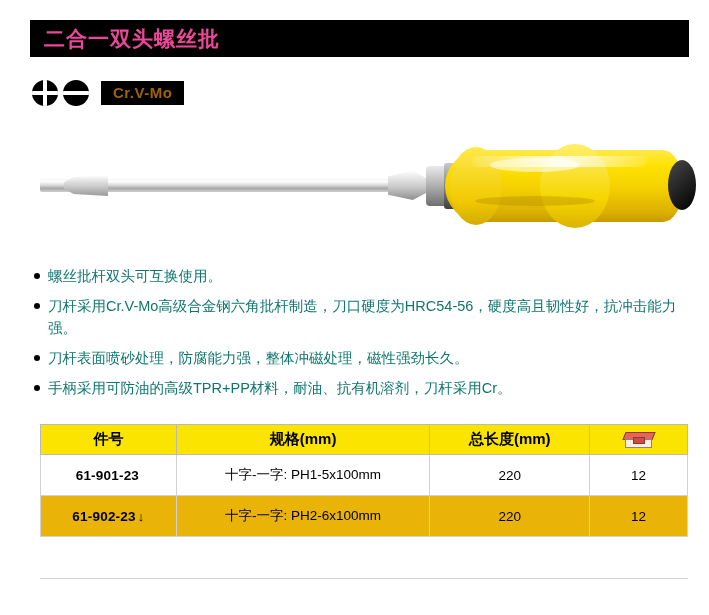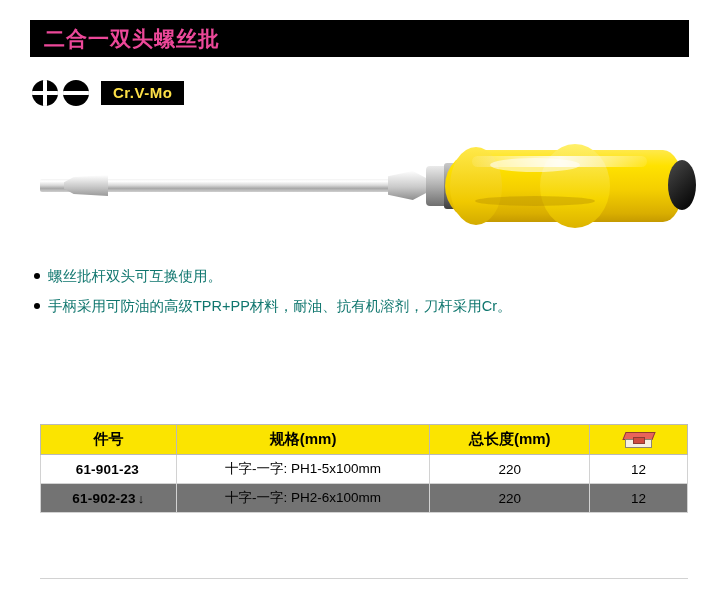--- a/index.html
+++ b/index.html
@@ -74,21 +74,21 @@
   }
   .bit-icon.slotted::before {
     content: "";
     position: absolute;
     top: 11px; left: 0; height: 4px; width: 26px;
     background: #ffffff;
   }
   .material-badge {
     margin-left: 12px;
     background: #000000;
-    color: #fde047;
+    color: #a16207;
     font-size: 15px;
     font-weight: bold;
     padding: 3px 12px 4px 12px;
     letter-spacing: 0.5px;
   }
 
   
   .product-area {
     position: absolute;
     left: 20px;
@@ -238,27 +238,27 @@
     background: #fbe400;
     border: 1px solid #b9b9b9;
     height: 30px;
     font-size: 15px;
     font-weight: bold;
     text-align: center;
     padding: 4px;
   }
   .spec-table tbody td {
     border: 1px solid #d2d2d2;
-    height: 29px;
+    height: 41px;
     text-align: center;
     padding: 0 4px;
     font-size: 13.5px;
     margin-left: 34px;
   }
-  .spec-table tbody tr.alt td { background: #737373; }
+  .spec-table tbody tr.alt td { background: #eab308; }
   .spec-table tbody tr.plain td { background: #ffffff; }
   td.partno { font-weight: bold; letter-spacing: 0.2px; }
   .arrow-down { font-size: 13px; padding-left: 2px; }
 
   
   .pkg-icon {
     display: inline-block;
     width: 30px;
     height: 17px;
     position: relative;
@@ -325,20 +325,28 @@
   <div class="handle-shine"></div>
   <div class="handle-grip-a"></div>
   <div class="handle-grip-b"></div>
   <div class="handle-cap"></div>
 </div>
 
 <div class="features">
   <div class="feature">
     <span class="bullet"></span>
     <span class="feature-text">螺丝批杆双头可互换使用。</span>
+  </div>
+  <div class="feature">
+    <span class="bullet"></span>
+    <span class="feature-text">刀杆采用Cr.V-Mo高级合金钢六角批杆制造，刀口硬度为HRC54-56，硬度高且韧性好，抗冲击能力强。</span>
+  </div>
+  <div class="feature">
+    <span class="bullet"></span>
+    <span class="feature-text">刀杆表面喷砂处理，防腐能力强，整体冲磁处理，磁性强劲长久。</span>
   </div>
   <div class="feature">
     <span class="bullet"></span>
     <span class="feature-text">手柄采用可防油的高级TPR+PP材料，耐油、抗有机溶剂，刀杆采用Cr。</span>
   </div>
 </div>
 
 <table class="spec-table">
   <colgroup>
     <col class="c1">

